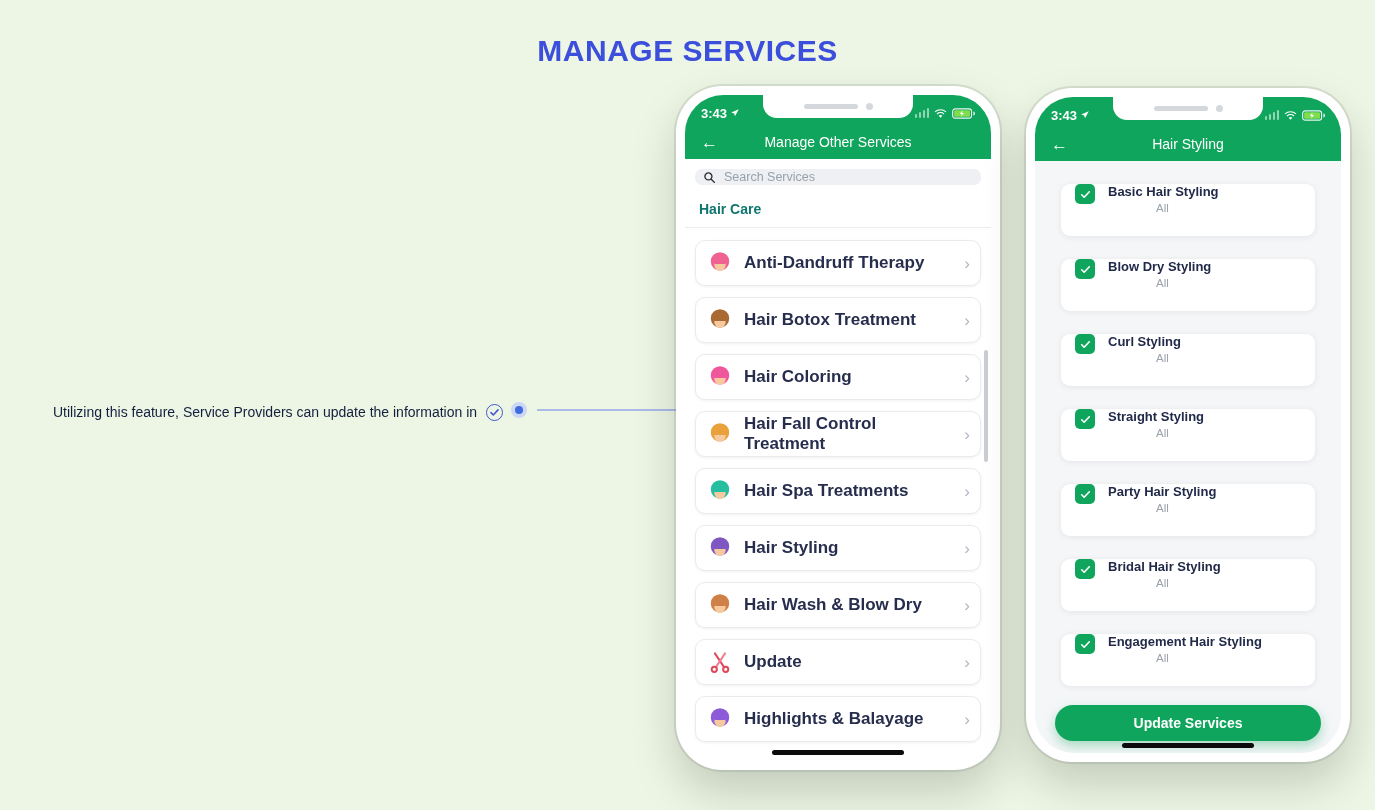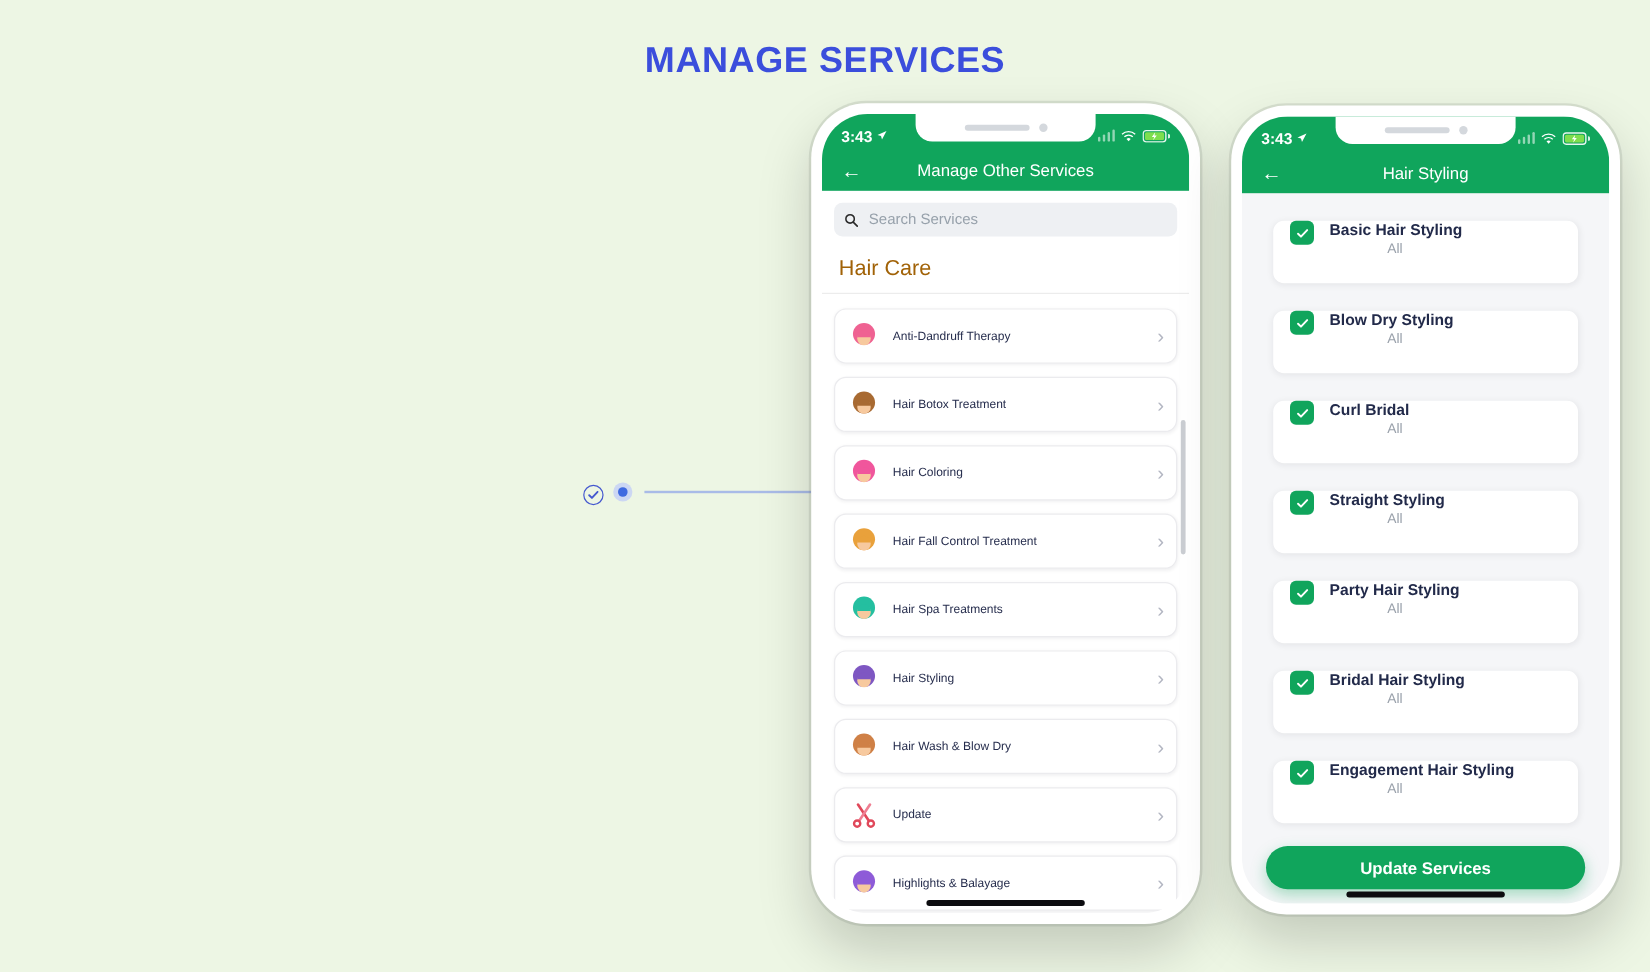--- a/index.html
+++ b/index.html
@@ -47,33 +47,33 @@
   .speaker{width:54px;height:5px;border-radius:3px;background:#d4d8dd;}
   .cam{width:7px;height:7px;border-radius:50%;background:#d4d8dd;}
   .home-indicator{position:absolute;left:50%;transform:translateX(-50%);width:132px;height:5px;
                   border-radius:3px;background:#0c0c0f;z-index:6;}
   .phone1 .home-indicator{bottom:6px;}
   .phone2 .home-indicator{bottom:5px;}
 
   
   .content1{position:absolute;top:64px;bottom:0;left:0;right:0;background:#fff;
             padding:10px 10px 0;box-sizing:border-box;overflow:hidden;}
-  .searchbar{height:28px;background:#eef0f3;border-radius:7px;display:flex;align-items:center;
+  .searchbar{height:16px;background:#eef0f3;border-radius:7px;display:flex;align-items:center;
              padding:0 8px;gap:6px;}
   .sinput{flex:1;border:none;background:transparent;outline:none;font-size:12.5px;color:#333;
           font-family:inherit;}
   .sinput::placeholder{color:#97a1ab;}
-  .section{margin:16px 4px 0;font-size:18px;font-weight:400;color:#a16207;}
+  .section{margin:16px 4px 0;font-size:14px;font-weight:700;color:#0f766e;}
   .divider{margin:10px -10px 0;border-top:1px solid #ececec;}
   .cards{margin-top:12px;display:flex;flex-direction:column;gap:11px;}
   .card{height:44px;min-height:44px;background:#fff;border:1px solid #ebebee;border-radius:10px;
         box-shadow:0 1px 3px rgba(20,20,40,.06);display:flex;align-items:center;
         padding:0 10px;gap:10px;cursor:pointer;}
   .svc-icon{width:28px;height:28px;display:flex;align-items:center;justify-content:center;flex:0 0 auto;}
-  .svc-label{font-size:10px;font-weight:400;color:#262d4d;}
+  .svc-label{font-size:17px;font-weight:700;color:#262d4d;}
   .chev{margin-left:auto;color:#b3b6c2;font-size:17px;line-height:1;}
   .scrollbar{position:absolute;right:3px;top:255px;width:4px;height:112px;border-radius:2px;
              background:#c9ccd1;z-index:4;}
   .c1 .hair{fill:#ef6292}.c2 .hair{fill:#a86a32}.c3 .hair{fill:#f0569c}
   .c4 .hair{fill:#e9a13b}.c5 .hair{fill:#24bfa0}.c6 .hair{fill:#7e57c2}
   .c7 .hair{fill:#cf8046}.c9 .hair{fill:#8e5bd8}
 
   
   .content2{position:absolute;top:64px;bottom:0;left:0;right:0;background:#f5f6f8;}
   .cards2{padding:23px 26px 0;display:flex;flex-direction:column;gap:23px;}
@@ -89,20 +89,21 @@
               font-family:inherit;cursor:pointer;box-shadow:0 5px 12px rgba(16,165,92,.35);}
 </style>
 </head>
 <body>
 
 <div class="canvas">
 
   <h1 class="page-title">MANAGE SERVICES</h1>
 
   <div class="annotation">
+    <div>Utilizing this feature, Service Providers can update the information in</div>
   </div>
   <div class="anno-check">
     <svg viewBox="0 0 10 8" width="9" height="7">
         <path d="M1 4.2 L3.6 6.8 L9 1" fill="none" stroke="#4558cf" stroke-width="1.8" stroke-linecap="round" stroke-linejoin="round"></path>
       </svg>
   </div>
   <div class="anno-dot">
       <span class="inner"></span>
     </div>
   <div class="connector"></div>
@@ -345,21 +346,21 @@
               </span>
           </div>
 
           <div class="card2">
             <span class="checkbox">
                 <svg viewBox="0 0 24 24" width="13" height="13">
                   <path d="M5 12.5 l4.5 4.5 L19 7" fill="none" stroke="#fff" stroke-width="3" stroke-linecap="round" stroke-linejoin="round"></path>
                 </svg>
               </span>
             <span class="txt">
-                <span class="t1" style="display:block">Curl Bridal</span>
+                <span class="t1" style="display:block">Curl Styling</span>
                 <span class="t2" style="display:block">All</span>
               </span>
           </div>
 
           <div class="card2">
             <span class="checkbox">
                 <svg viewBox="0 0 24 24" width="13" height="13">
                   <path d="M5 12.5 l4.5 4.5 L19 7" fill="none" stroke="#fff" stroke-width="3" stroke-linecap="round" stroke-linejoin="round"></path>
                 </svg>
               </span>

